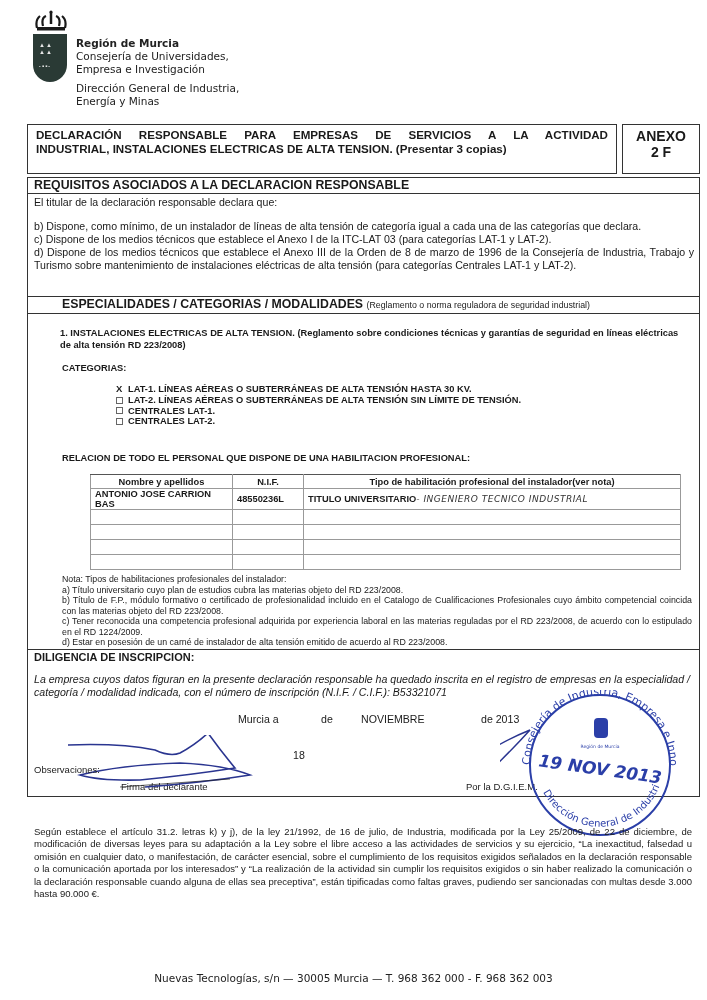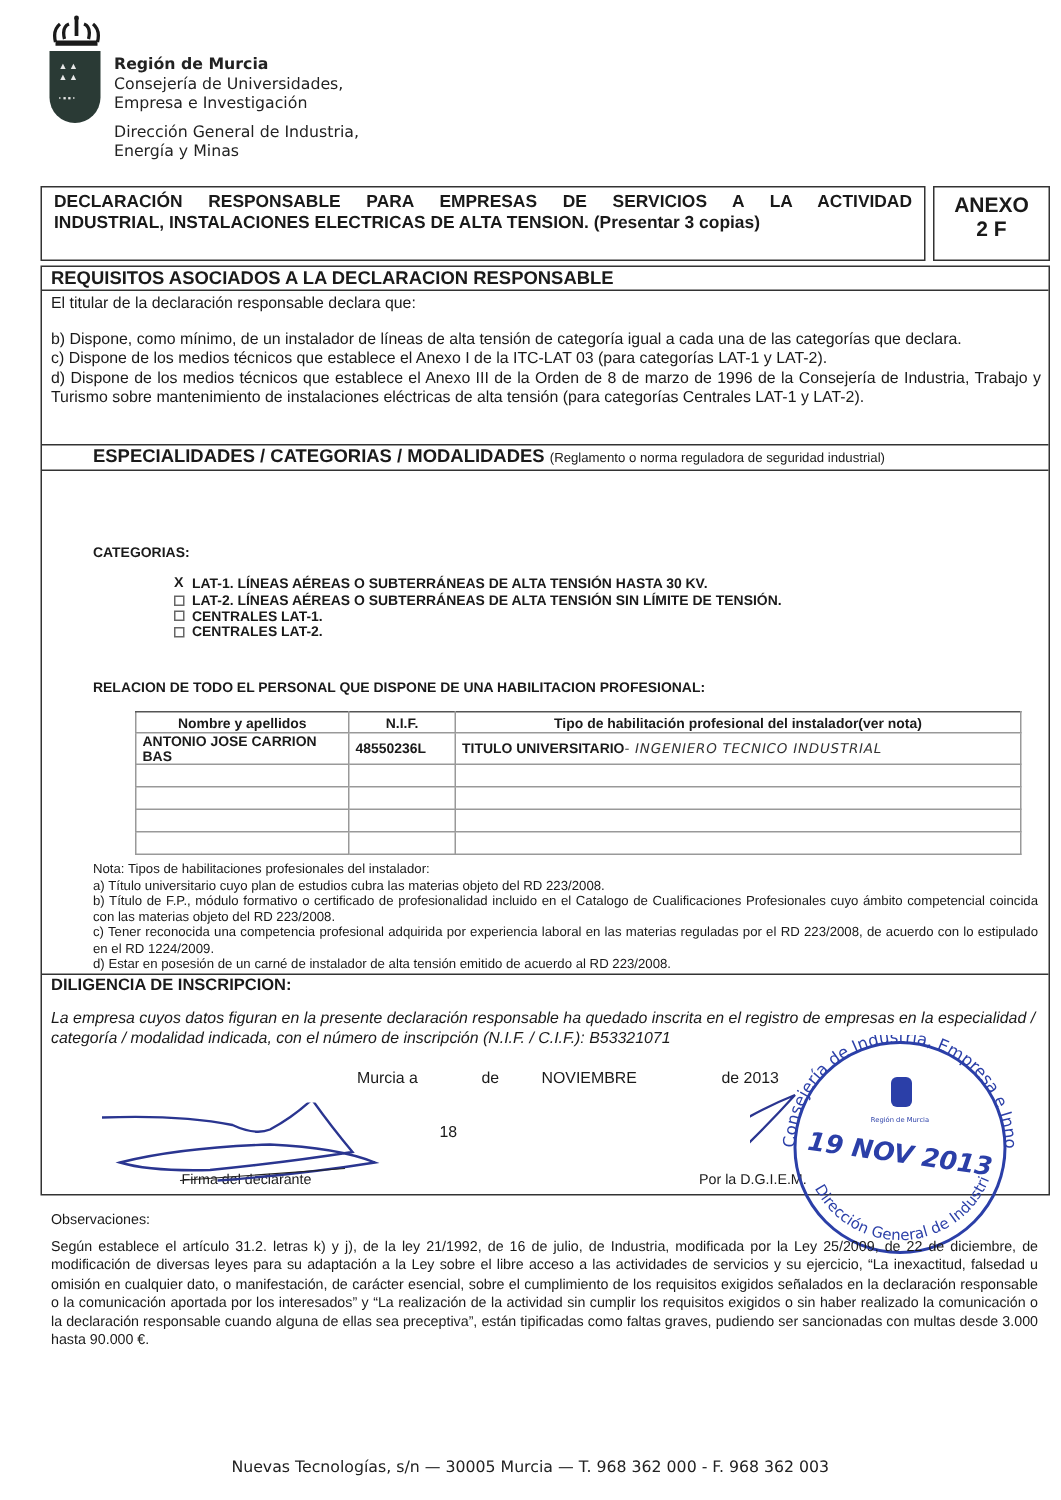--- a/index.html
+++ b/index.html
@@ -53,21 +53,21 @@
 
   .dil-head { position: absolute; left: 0; top: 471px; width: 100%; border-top: 1.3px solid #333; padding-left: 6px; font-weight: bold; font-size: 11px; line-height: 14px; }
   .dil-body { position: absolute; left: 6px; top: 495px; width: 660px; font-size: 10.6px; line-height: 13px; font-style: italic; }
   .date-line { position: absolute; top: 535px; font-size: 10.6px; }
   .signer { position: absolute; left: 93px; top: 603px; font-size: 9.5px; }
   .dgiem { position: absolute; left: 438px; top: 603px; font-size: 9.5px; }
 
   .sig { position: absolute; left: 60px; top: 735px; width: 200px; height: 60px; }
   .stamp { position: absolute; left: 500px; top: 690px; width: 220px; height: 150px; }
 
-  .obs-title { position: absolute; left: 34px; top: 808px; font-size: 9.5px; }
+  .obs-title { position: absolute; left: 34px; top: 764px; font-size: 9.5px; }
   .obs-body { position: absolute; left: 34px; top: 826px; width: 658px; font-size: 9.5px; line-height: 12.4px; text-align: justify; }
 
   .footer { position: absolute; left: 0; top: 972px; width: 707px; text-align: center; font-family: "DejaVu Sans", sans-serif; font-size: 10.5px; color: #222; }
 </style>
 </head>
 <body>
 
 <div class="logo">
   <svg class="crown" viewBox="0 0 34 22">
     <path d="M3 18 Q1 10 6 6 M9 16 Q7 8 12 6 M25 16 Q27 8 22 6 M31 18 Q33 10 28 6" stroke="#1a1a1a" stroke-width="2.2" fill="none"></path>
@@ -108,20 +108,21 @@
     <p>b) Dispone, como mínimo, de un instalador de líneas de alta tensión de categoría igual a cada una de las categorías que declara.</p>
     <p>c) Dispone de los medios técnicos que establece el Anexo I de la ITC-LAT 03 (para categorías LAT-1 y LAT-2).</p>
     <p>d) Dispone de los medios técnicos que establece el Anexo III de la Orden de 8 de marzo de 1996 de la Consejería de Industria, Trabajo y Turismo sobre mantenimiento de instalaciones eléctricas de alta tensión (para categorías Centrales LAT-1 y LAT-2).</p>
   </div>
 
   <div class="esp-head">
     <span>ESPECIALIDADES / CATEGORIAS / MODALIDADES</span>
     <small>(Reglamento o norma reguladora de seguridad industrial)</small>
   </div>
 
+  <div class="inst-title">1. INSTALACIONES ELECTRICAS  DE ALTA TENSION. (Reglamento sobre condiciones técnicas y garantías de seguridad en líneas eléctricas de alta tensión RD 223/2008)</div>
   <div class="cat-label">CATEGORIAS:</div>
 
   <div class="cat-list">
     <div class="cat-item">
       <span class="cat-mark">X</span>
       <span>LAT-1. LÍNEAS AÉREAS O SUBTERRÁNEAS DE ALTA TENSIÓN HASTA 30 KV.</span>
     </div>
     <div class="cat-item">
       <span class="cat-box"></span>
       <span>LAT-2.  LÍNEAS AÉREAS O SUBTERRÁNEAS DE ALTA TENSIÓN SIN LÍMITE DE TENSIÓN.</span>

